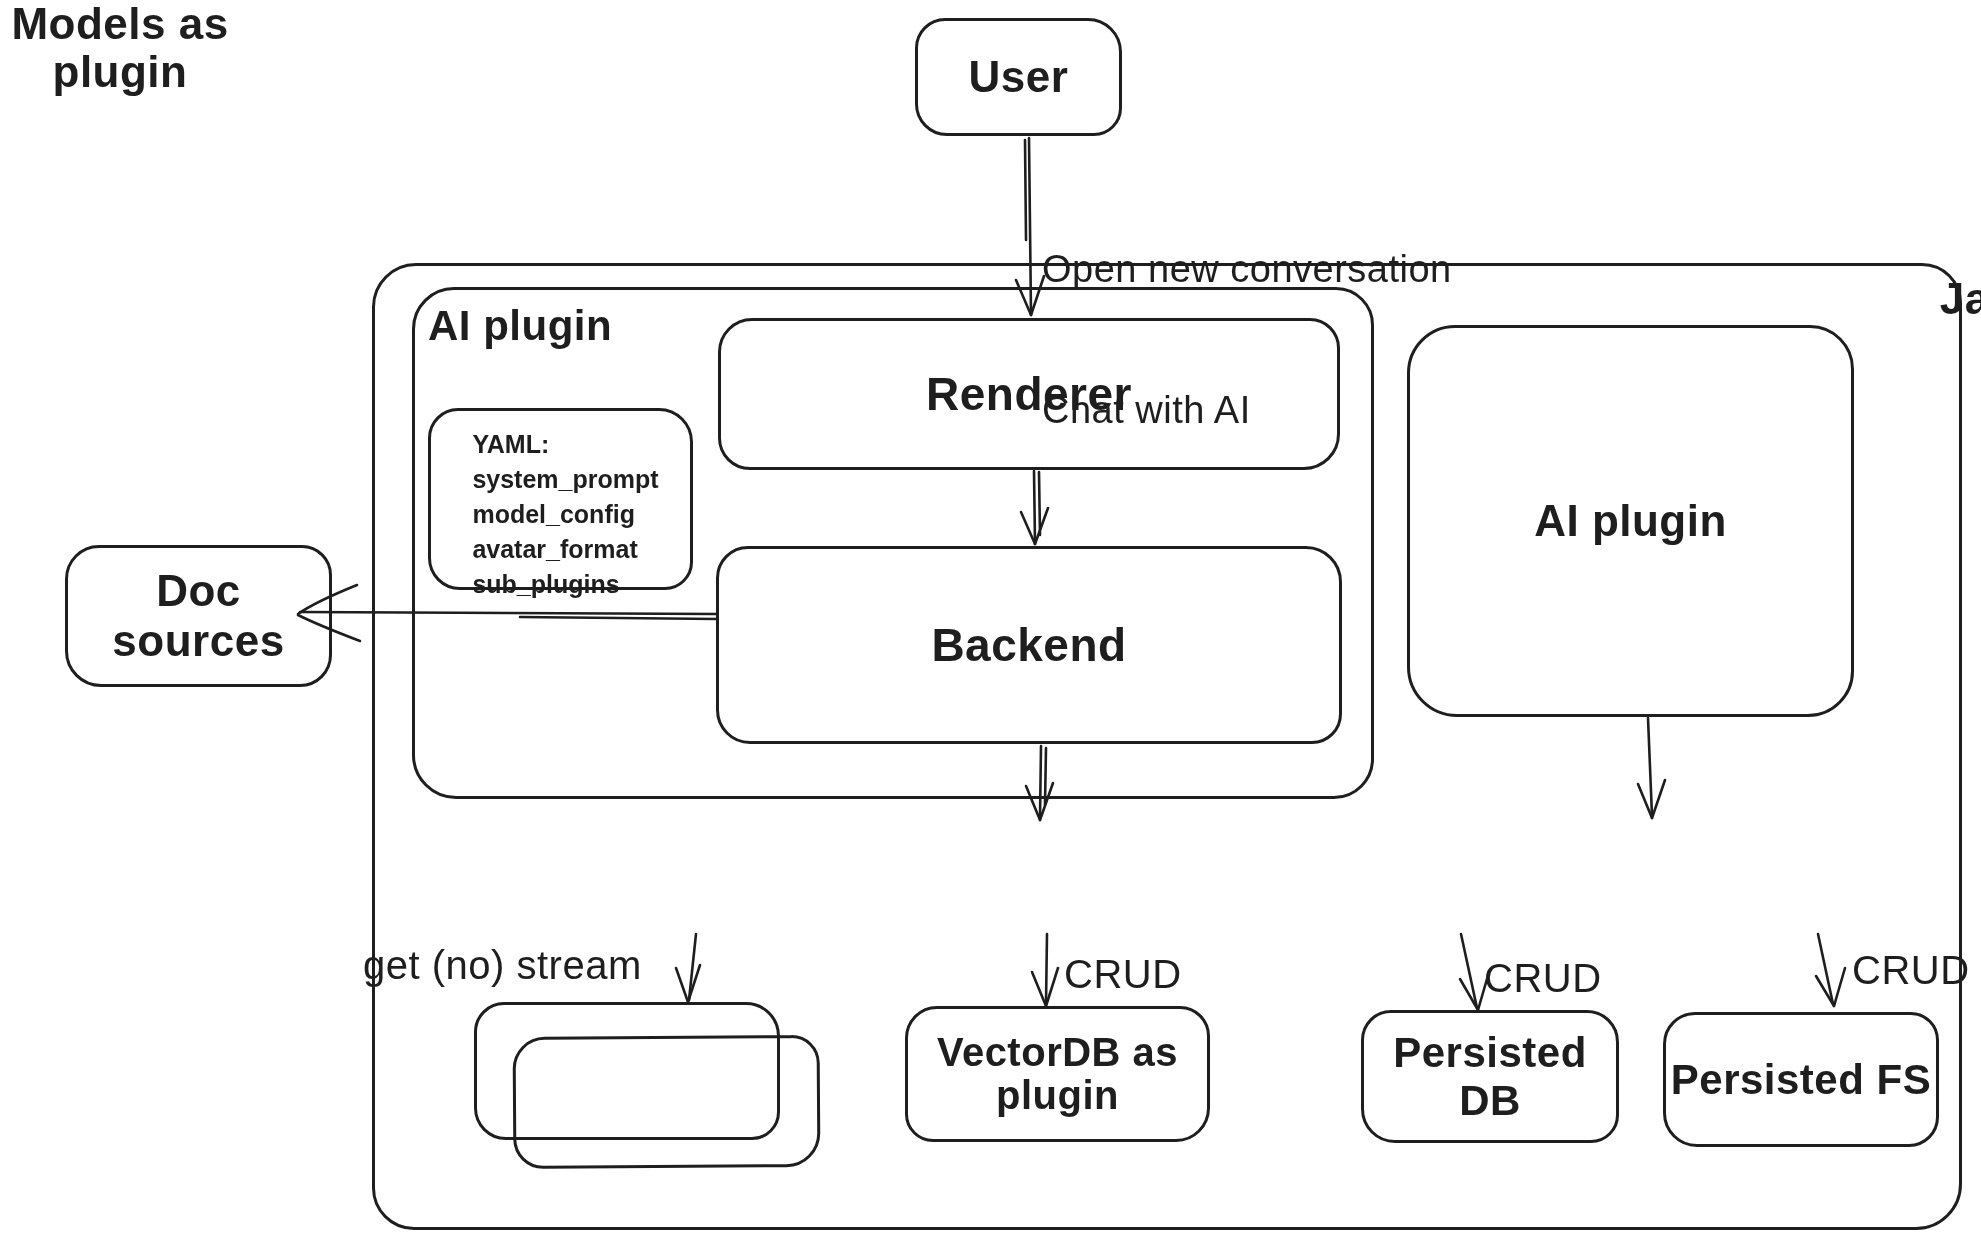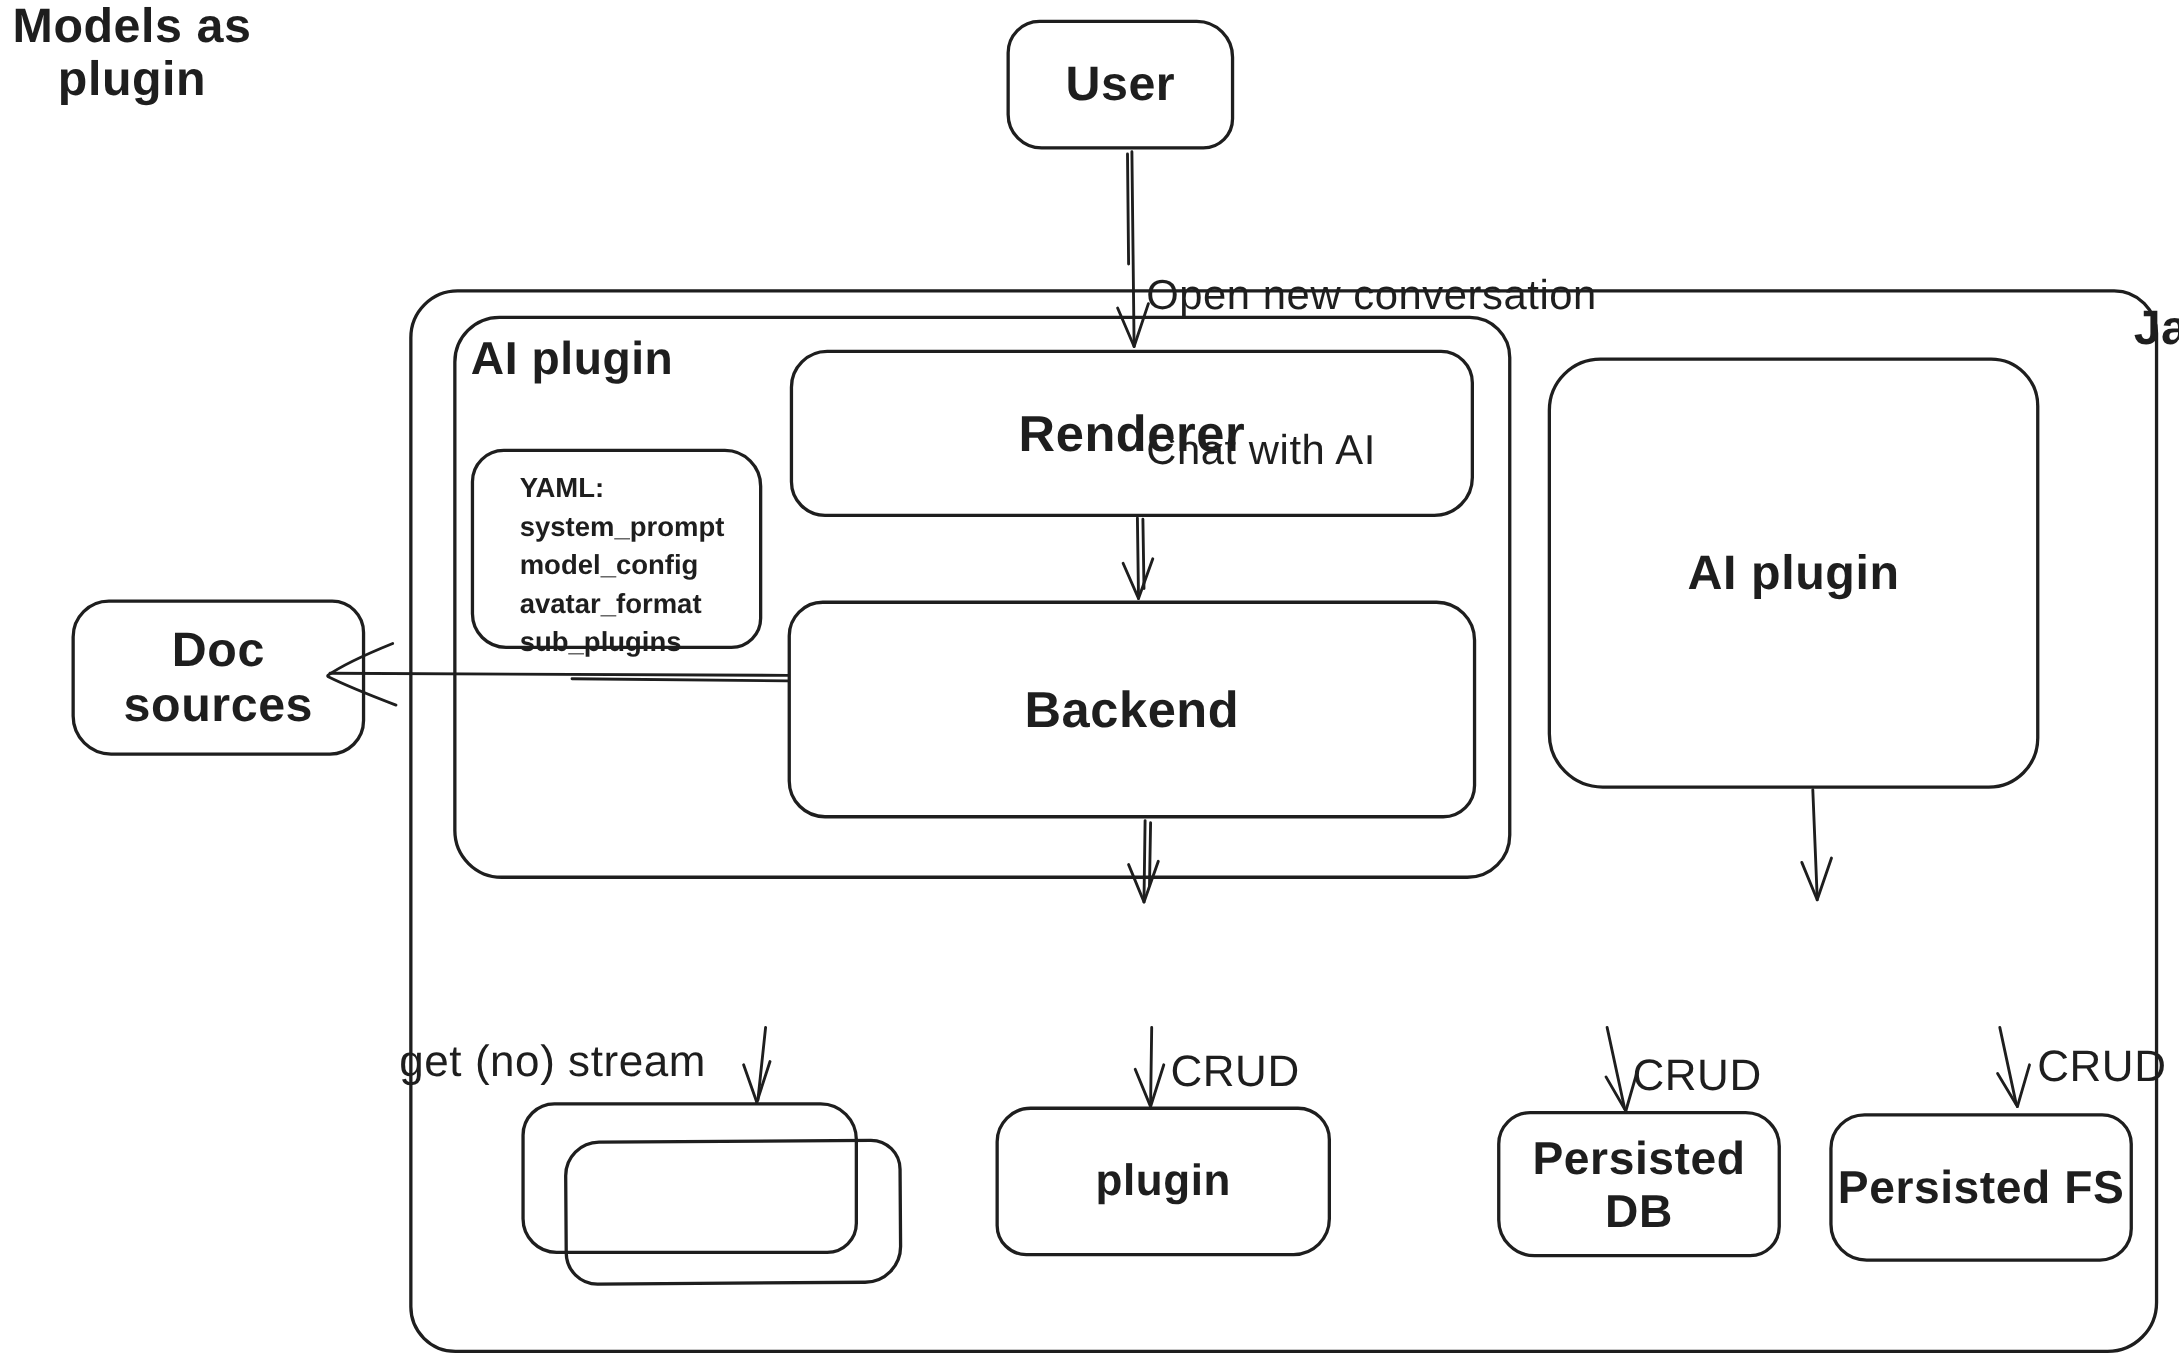--- a/index.html
+++ b/index.html
@@ -94,20 +94,21 @@
 
   <div class="box models-back-box"></div>
   <div class="box models-front-box"></div>
   <div class="models-label lines">
     <div>Models as</div>
     <div>plugin</div>
   </div>
 
   <div class="box vectordb-box node-label">
     <div class="lines">
+      <div>VectorDB as</div>
       <div>plugin</div>
     </div>
   </div>
 
   <div class="box persisted-db-box node-label">
     <span>Persisted DB</span>
   </div>
 
   <div class="box persisted-fs-box node-label">
     <span>Persisted FS</span>

